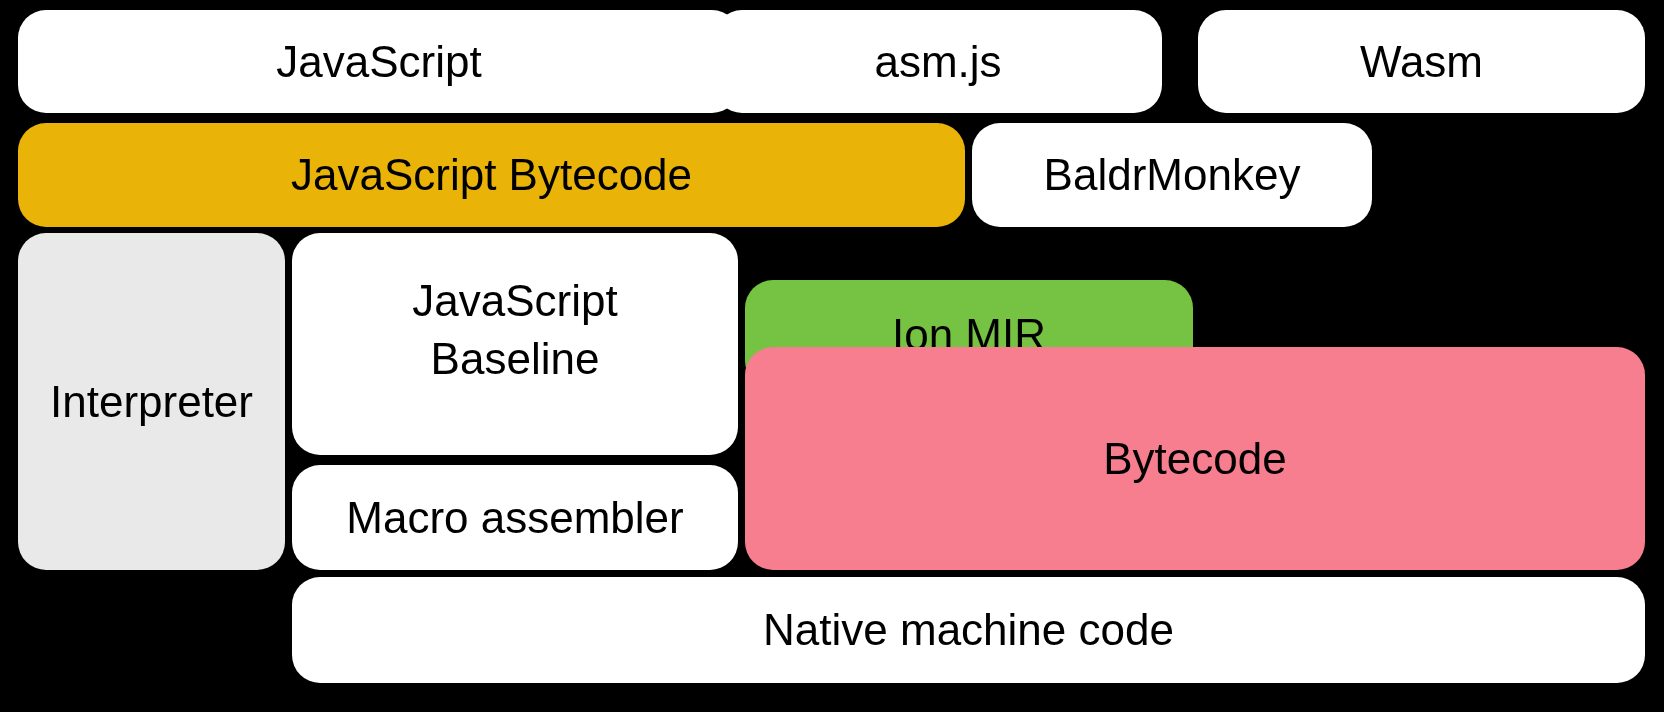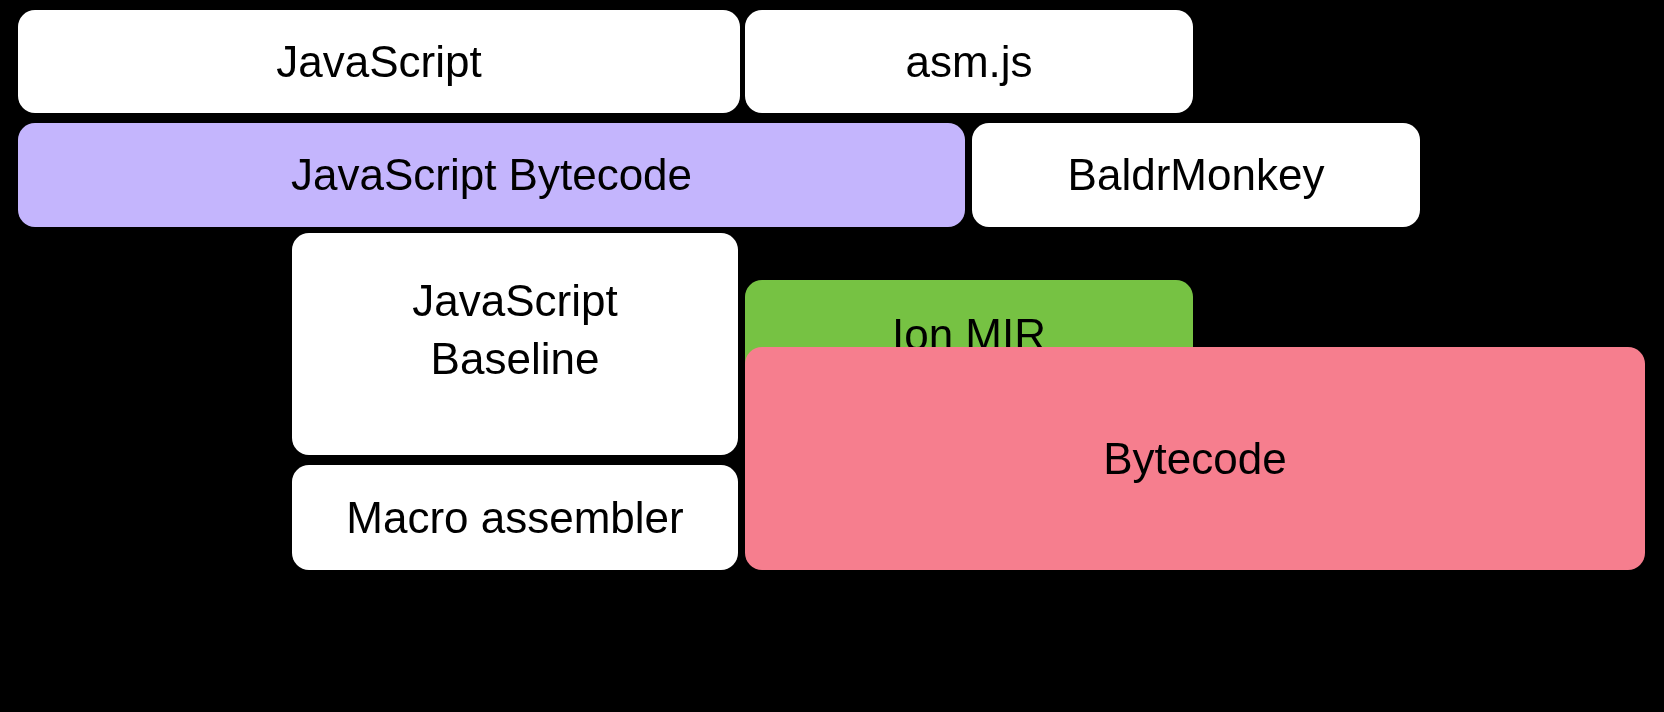--- a/index.html
+++ b/index.html
@@ -11,56 +11,59 @@
     position: relative;
     width: 1664px;
     height: 712px;
     background: #000000;
     overflow: hidden;
     font-family: "Liberation Sans", sans-serif;
   }
   .node {
     position: absolute;
     box-sizing: border-box;
-    border-radius: 17px;
+    border-radius: 28px;
     display: flex;
     align-items: center;
     justify-content: center;
     text-align: center;
     font-size: 44px;
     line-height: 58px;
     font-weight: 400;
     color: #000000;
     white-space: pre-line;
   }
   
   #n-javascript   { left: 18px;   top: 10px;  width: 722px;  height: 103px; }
-  #n-asmjs        { left: 745px;  top: 10px;  width: 448px;  height: 103px; }
+  #n-asmjs        { left: 714px;  top: 10px;  width: 448px;  height: 103px; }
   #n-wasm         { left: 1198px; top: 10px;  width: 447px;  height: 103px; }
   
   #n-bytecode     { left: 18px;   top: 123px; width: 947px;  height: 104px; }
-  #n-baldrmonkey  { left: 972px;  top: 123px; width: 448px;  height: 104px; }
+  #n-baldrmonkey  { left: 972px;  top: 123px; width: 400px;  height: 104px; }
   
   #n-interpreter  { left: 18px;   top: 233px; width: 267px;  height: 337px; }
   #n-baseline     { left: 292px;  top: 233px; width: 446px;  height: 222px; padding-bottom: 28px; }
   #n-ionmir       { left: 745px;  top: 233px; width: 448px;  height: 109px; margin-top: 47px; }
   #n-cretonne     { left: 745px;  top: 347px; width: 900px;  height: 223px; }
   #n-macro        { left: 292px;  top: 465px; width: 446px;  height: 105px; }
   
   #n-native       { left: 292px;  top: 577px; width: 1353px; height: 106px; }
 </style>
 </head>
 <body>
 
 <div id="canvas">
   <div class="node" id="n-javascript" style="background-color: rgb(255, 255, 255);">JavaScript</div>
   <div class="node" id="n-asmjs" style="background-color: rgb(255, 255, 255);">asm.js</div>
+  <div class="node" id="n-wasm" style="background-color: rgb(255, 255, 255);">Wasm</div>
 
-  <div class="node" id="n-bytecode" style="background-color: #c4b5fd;">JavaScript Bytecode</div>
+  <div class="node" id="n-bytecode" style="background-color: #eab308;">JavaScript Bytecode</div>
   <div class="node" id="n-baldrmonkey" style="background-color: rgb(255, 255, 255);">BaldrMonkey</div>
 
+  <div class="node" id="n-interpreter" style="background-color: rgb(233, 233, 233);">Interpreter</div>
   <div class="node" id="n-baseline" style="background-color: rgb(255, 255, 255);">JavaScript
 Baseline</div>
   <div class="node" id="n-ionmir" style="background-color: rgb(118, 194, 67);">Ion MIR</div>
   <div class="node" id="n-cretonne" style="background-color: rgb(246, 126, 142);">Bytecode</div>
   <div class="node" id="n-macro" style="background-color: rgb(255, 255, 255);">Macro assembler</div>
 
+  <div class="node" id="n-native" style="background-color: rgb(255, 255, 255);">Native machine code</div>
 </div>
 
 </body></html>

